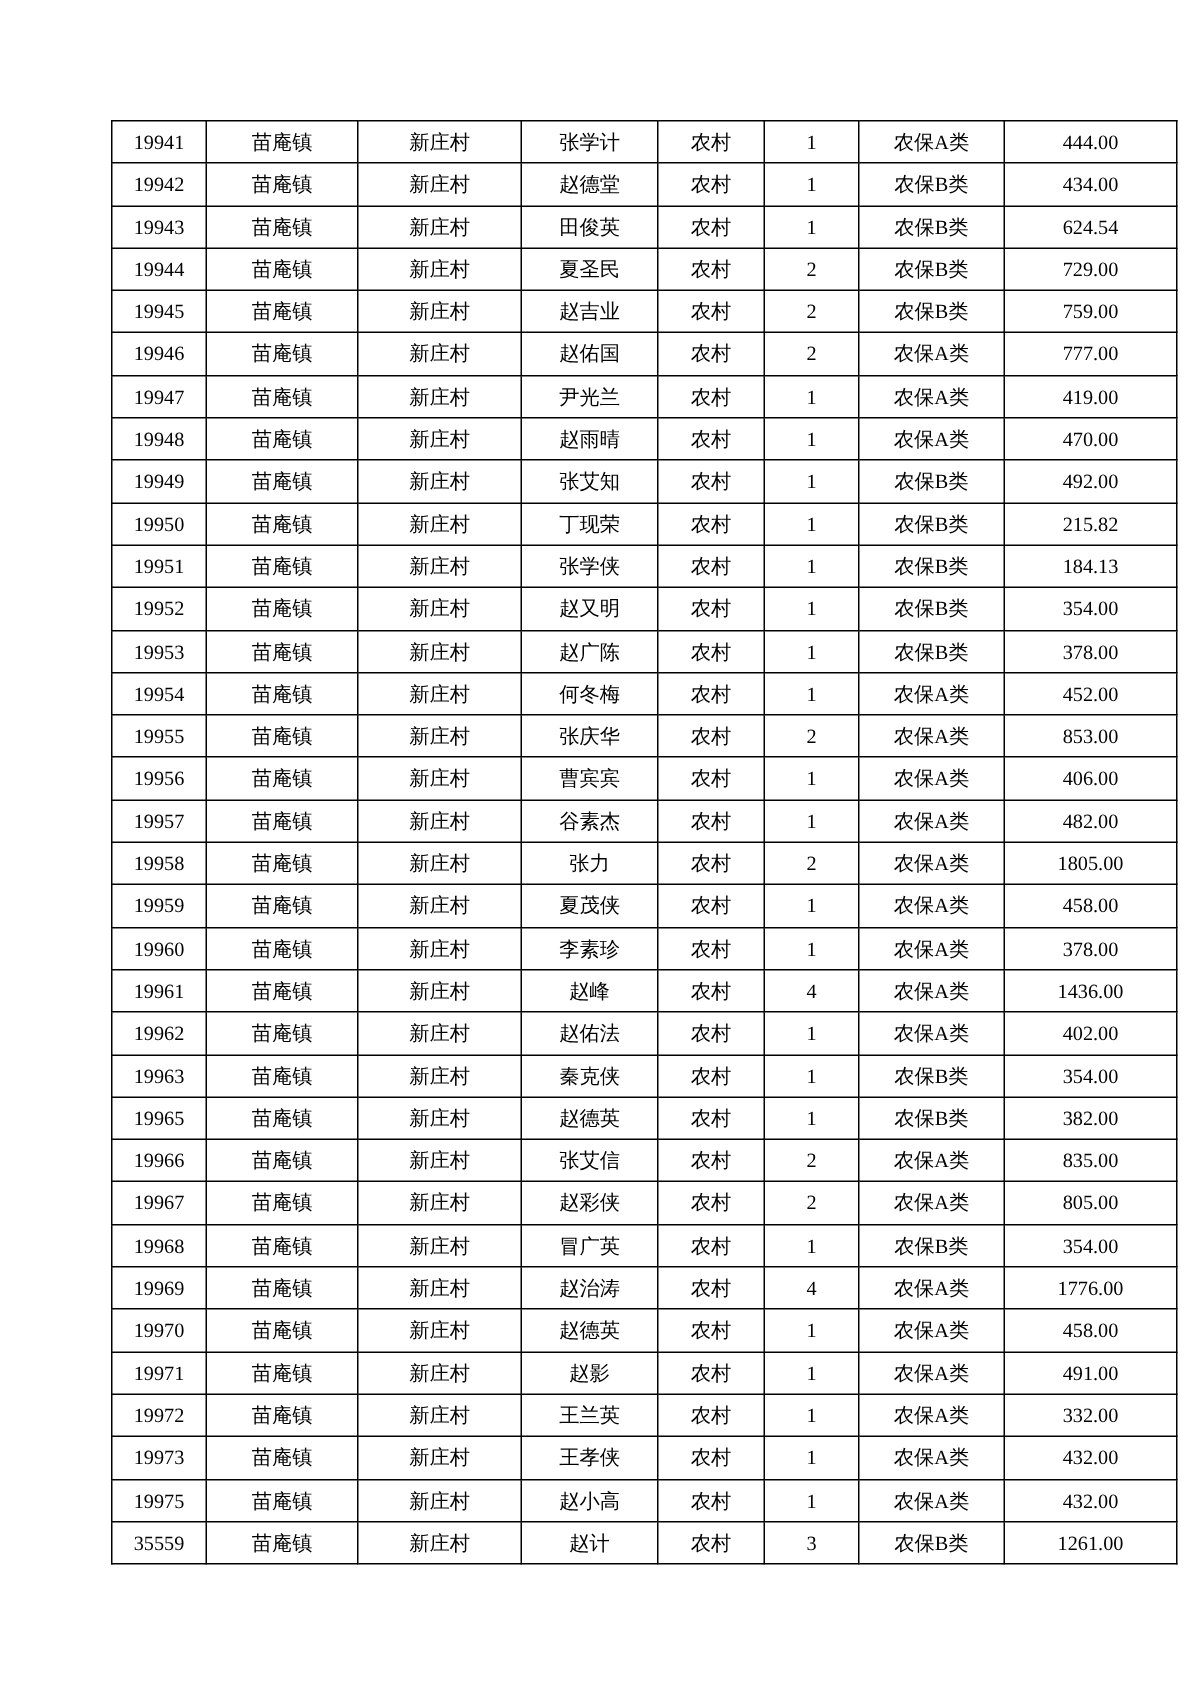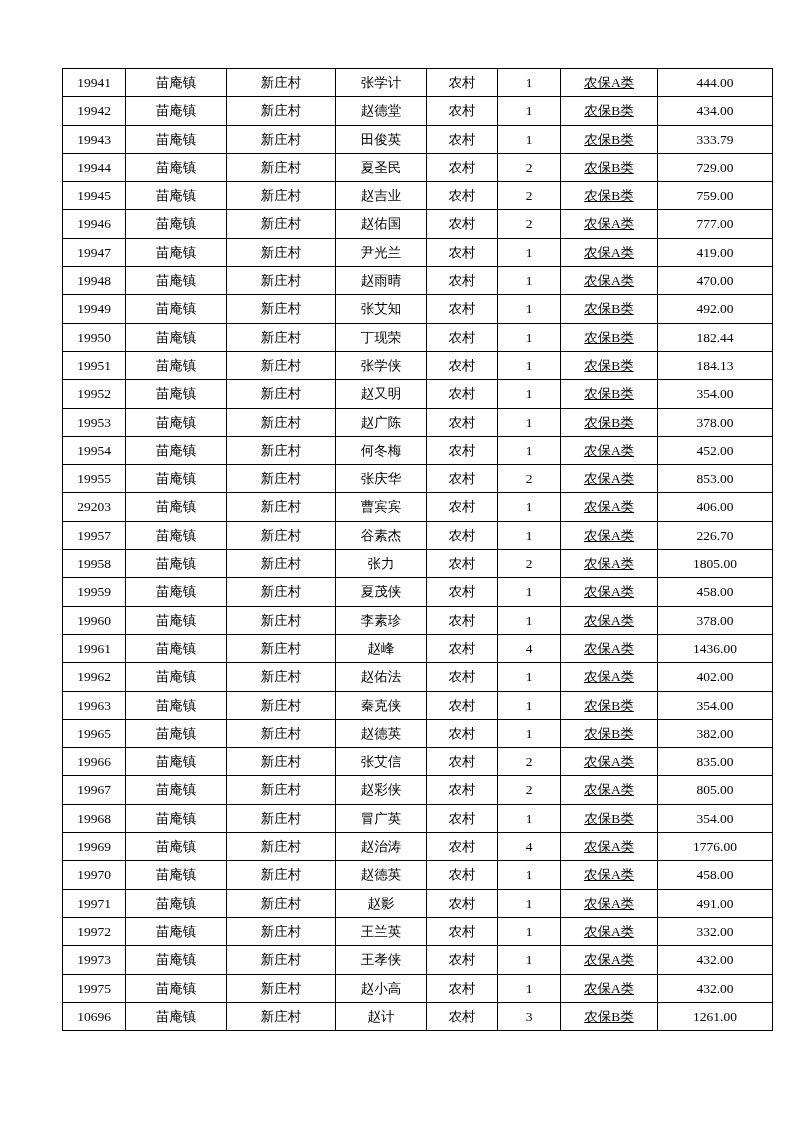--- a/index.html
+++ b/index.html
@@ -18,41 +18,41 @@
     width: 794px;
     height: 1122px;
     box-sizing: border-box;
     padding: 68px 62px 0 62px;
     position: relative;
   }
   table.data-table {
     border-collapse: collapse;
     table-layout: fixed;
     width: 670px;
-    margin: 0;
+    margin: 12px;
   }
   table.data-table td {
     border: 1px solid #000000;
     height: 27.3px;
     line-height: 27.3px;
     padding: 0 2px;
     font-size: 13.5px;
     text-align: center;
     vertical-align: middle;
     overflow: hidden;
     white-space: nowrap;
     font-family: "Liberation Serif", "DejaVu Serif", serif;
   }
   td.c-id      { width: 58px; }
   td.c-town    { width: 96px; }
   td.c-village { width: 104px; }
   td.c-name    { width: 86px; }
   td.c-type    { width: 66px; }
   td.c-count   { width: 58px; }
-  td.c-cat     { width: 92px; text-decoration: underline; }
+  td.c-cat     { width: 92px; }
   td.c-amount  { width: 110px; }
   td.c-amount, td.c-id {
     font-family: "Liberation Serif", "DejaVu Serif", serif;
   }
 </style>
 </head>
 <body>
 
 <div class="page">
   <table class="data-table">
@@ -78,21 +78,21 @@
           <td class="c-amount">434.00</td>
         </tr>
         <tr>
           <td class="c-id">19943</td>
           <td class="c-town">苗庵镇</td>
           <td class="c-village">新庄村</td>
           <td class="c-name">田俊英</td>
           <td class="c-type">农村</td>
           <td class="c-count">1</td>
           <td class="c-cat">农保B类</td>
-          <td class="c-amount">333.79</td>
+          <td class="c-amount">624.54</td>
         </tr>
         <tr>
           <td class="c-id">19944</td>
           <td class="c-town">苗庵镇</td>
           <td class="c-village">新庄村</td>
           <td class="c-name">夏圣民</td>
           <td class="c-type">农村</td>
           <td class="c-count">2</td>
           <td class="c-cat">农保B类</td>
           <td class="c-amount">729.00</td>
@@ -148,21 +148,21 @@
           <td class="c-amount">492.00</td>
         </tr>
         <tr>
           <td class="c-id">19950</td>
           <td class="c-town">苗庵镇</td>
           <td class="c-village">新庄村</td>
           <td class="c-name">丁现荣</td>
           <td class="c-type">农村</td>
           <td class="c-count">1</td>
           <td class="c-cat">农保B类</td>
-          <td class="c-amount">182.44</td>
+          <td class="c-amount">215.82</td>
         </tr>
         <tr>
           <td class="c-id">19951</td>
           <td class="c-town">苗庵镇</td>
           <td class="c-village">新庄村</td>
           <td class="c-name">张学侠</td>
           <td class="c-type">农村</td>
           <td class="c-count">1</td>
           <td class="c-cat">农保B类</td>
           <td class="c-amount">184.13</td>
@@ -201,38 +201,38 @@
           <td class="c-id">19955</td>
           <td class="c-town">苗庵镇</td>
           <td class="c-village">新庄村</td>
           <td class="c-name">张庆华</td>
           <td class="c-type">农村</td>
           <td class="c-count">2</td>
           <td class="c-cat">农保A类</td>
           <td class="c-amount">853.00</td>
         </tr>
         <tr>
-          <td class="c-id">29203</td>
+          <td class="c-id">19956</td>
           <td class="c-town">苗庵镇</td>
           <td class="c-village">新庄村</td>
           <td class="c-name">曹宾宾</td>
           <td class="c-type">农村</td>
           <td class="c-count">1</td>
           <td class="c-cat">农保A类</td>
           <td class="c-amount">406.00</td>
         </tr>
         <tr>
           <td class="c-id">19957</td>
           <td class="c-town">苗庵镇</td>
           <td class="c-village">新庄村</td>
           <td class="c-name">谷素杰</td>
           <td class="c-type">农村</td>
           <td class="c-count">1</td>
           <td class="c-cat">农保A类</td>
-          <td class="c-amount">226.70</td>
+          <td class="c-amount">482.00</td>
         </tr>
         <tr>
           <td class="c-id">19958</td>
           <td class="c-town">苗庵镇</td>
           <td class="c-village">新庄村</td>
           <td class="c-name">张力</td>
           <td class="c-type">农村</td>
           <td class="c-count">2</td>
           <td class="c-cat">农保A类</td>
           <td class="c-amount">1805.00</td>
@@ -381,21 +381,21 @@
           <td class="c-id">19975</td>
           <td class="c-town">苗庵镇</td>
           <td class="c-village">新庄村</td>
           <td class="c-name">赵小高</td>
           <td class="c-type">农村</td>
           <td class="c-count">1</td>
           <td class="c-cat">农保A类</td>
           <td class="c-amount">432.00</td>
         </tr>
         <tr>
-          <td class="c-id">10696</td>
+          <td class="c-id">35559</td>
           <td class="c-town">苗庵镇</td>
           <td class="c-village">新庄村</td>
           <td class="c-name">赵计</td>
           <td class="c-type">农村</td>
           <td class="c-count">3</td>
           <td class="c-cat">农保B类</td>
           <td class="c-amount">1261.00</td>
         </tr>
       </tbody>
   </table>

